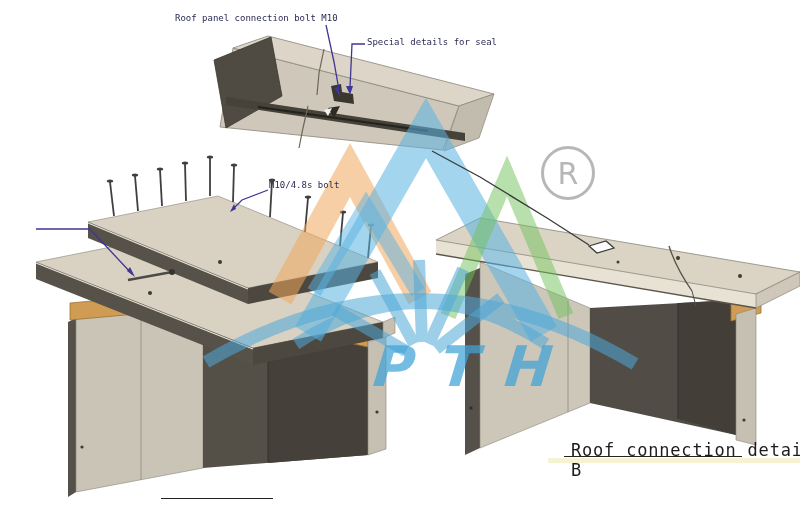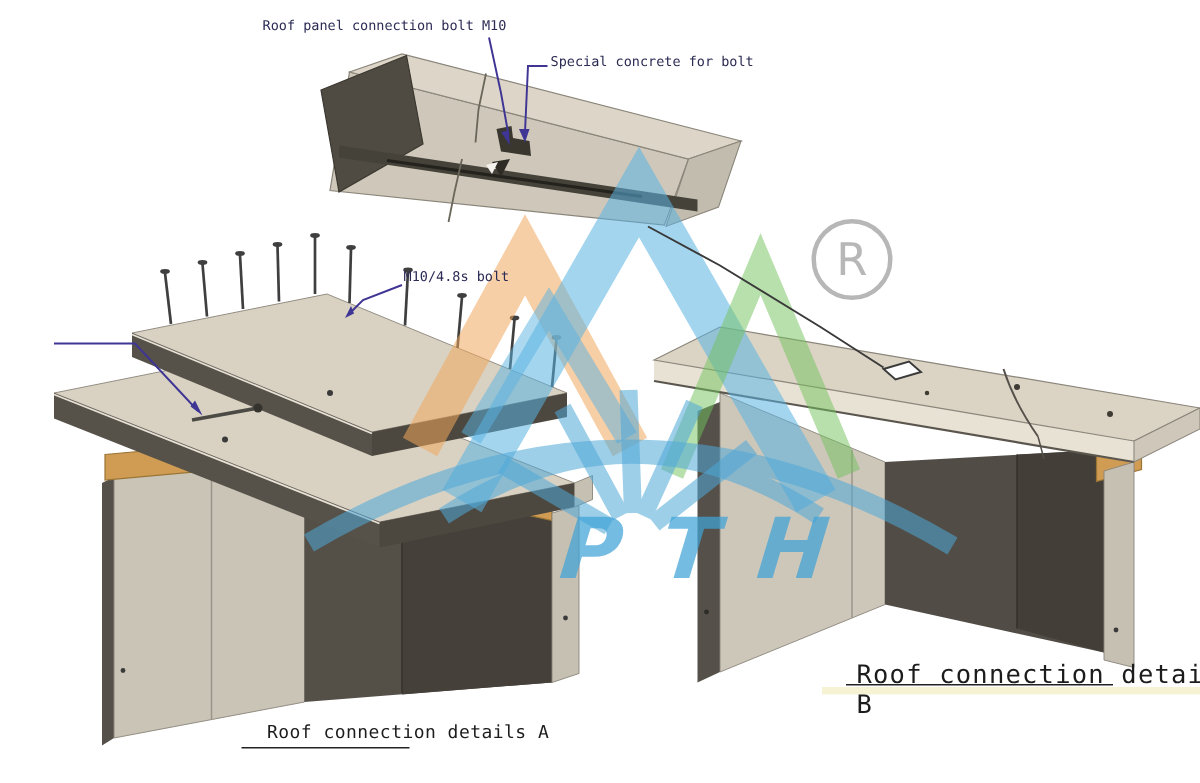--- a/index.html
+++ b/index.html
@@ -160,24 +160,23 @@
       <polygon points="312,97 306,88 311,87"></polygon>
       <polygon points="322,95 318,86 325,86"></polygon>
       <polygon points="107,277 99,271 102,267"></polygon>
       <polygon points="202,212 208,209 206,204"></polygon>
     </g>
     <polyline points="404,151 452,177 519,218 561,245" stroke="#3a3a3a" stroke-width="1.3" fill="none"></polyline>
     <polygon points="561,246 578,241 586,248 569,253" fill="#fdfdfd" stroke="#3a3a3a" stroke-width="1.3"></polygon>
   </svg>
 
   <div class="lbl lbl-top-bolt">Roof panel connection bolt M10</div>
-  <div class="lbl lbl-seal">Special concrete for bolt</div>
+  <div class="lbl lbl-seal">Special details for seal</div>
   <div class="lbl lbl-screw">M10/4.8s bolt</div>
 
-  <div class="cap cap-a">Roof connection details A</div>
   <div class="underline ul-a"></div>
   <div class="cap cap-b">Roof connection detail B</div>
   <div class="underline ul-b"></div>
   <div class="yellow-band"></div>
 
   <div id="pth">PTH</div>
   <div id="rmark">
       <span>R</span>
     </div>
 </div>

